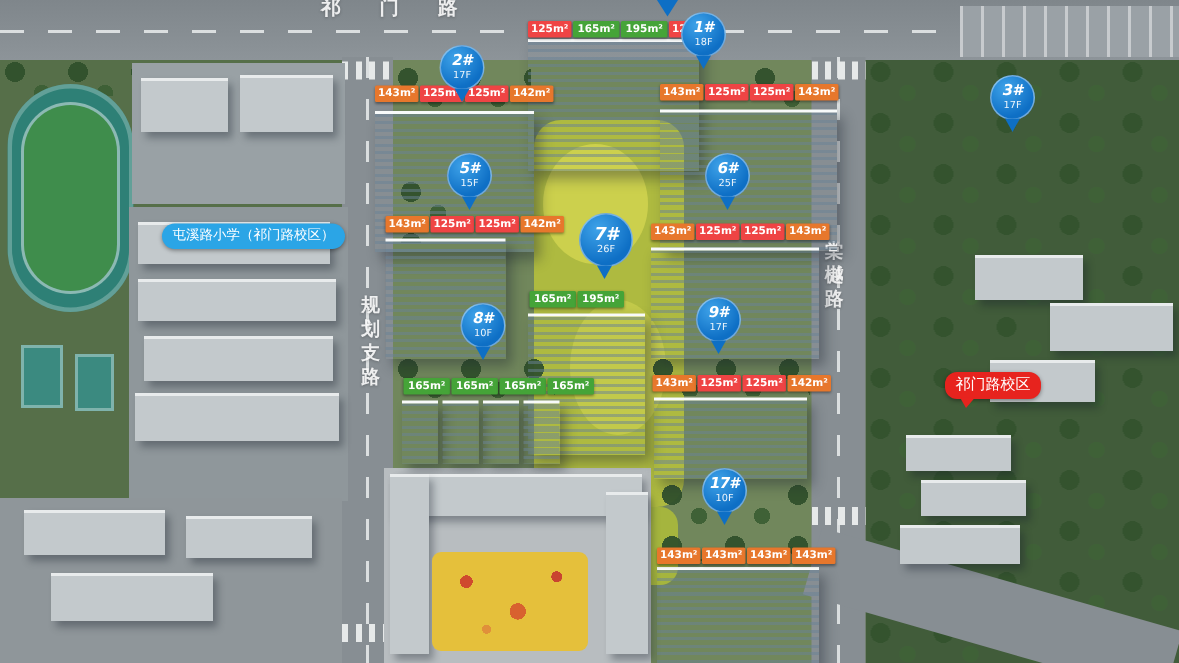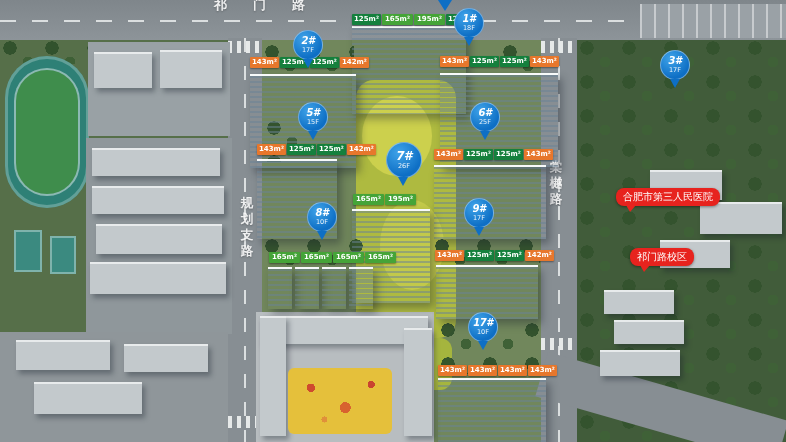--- a/index.html
+++ b/index.html
@@ -38,21 +38,21 @@
   .lot{background:#9aa1a6;background-image:repeating-linear-gradient(90deg,rgba(255,255,255,.45) 0 2px,transparent 2px 14px);}
   
   .twr{background:linear-gradient(180deg,#eef2f3,#cdd6db);
     background-image:repeating-linear-gradient(180deg,rgba(105,130,150,.5) 0 2px,transparent 2px 5px);
     border-top:2px solid #f8fafa;box-shadow:4px 5px 8px rgba(25,35,45,.38);z-index:10;}
   
   .tags{display:flex;gap:1px;z-index:20;}
   .tag{display:inline-block;min-width:21px;text-align:center;padding:1px 2px;
     font-size:7px;line-height:9px;font-weight:bold;color:#fff;border-radius:1px;
     box-shadow:0 1px 2px rgba(0,0,0,.4);white-space:nowrap;}
-  .tag.b{background:#15803d;}
+  .tag.b{background:#ef4444;}
   .tag.o{background:#e7772c;}
   .tag.g{background:#45a438;min-width:27px;}
   
   .pin{width:34px;text-align:center;z-index:30;}
   .pin-head{width:28px;height:28px;margin:0 auto;border-radius:50%;
     background:radial-gradient(circle at 35% 28%,#3fa3e9,#0e6fc5 70%);
     border:1px solid rgba(255,255,255,.4);color:#fff;
     display:flex;flex-direction:column;align-items:center;justify-content:center;line-height:1;}
   .pin-num{font-size:10px;font-weight:800;font-style:italic;letter-spacing:-.5px;}
   .pin-sub{font-size:6.5px;opacity:.92;margin-top:1px;}
@@ -270,20 +270,20 @@
       <div class="pin-tail"></div>
   </div>
   <div class="z pin" style="left:466px;top:312px;">
     <div class="pin-head">
       <span class="pin-num">17#</span>
       <span class="pin-sub">10F</span>
     </div>
       <div class="pin-tail"></div>
   </div>
 
-  <div class="z poi-red" style="left:616px;top:188px;">合肥市第三人民医院</div>
+  <div class="z poi-blue" style="left:108px;top:149px;">屯溪路小学（祁门路校区）</div>
   <div class="z poi-red" style="left:630px;top:248px;">祁门路校区</div>
 
   <div class="z roadname h" style="left:214px;top:-4px;">祁门路</div>
   <div class="z roadname v" style="left:238px;top:186px;">规划支路</div>
   <div class="z roadname v" style="left:547px;top:150px;">棠樾路</div>
 
 </div>
 
 </body></html>

